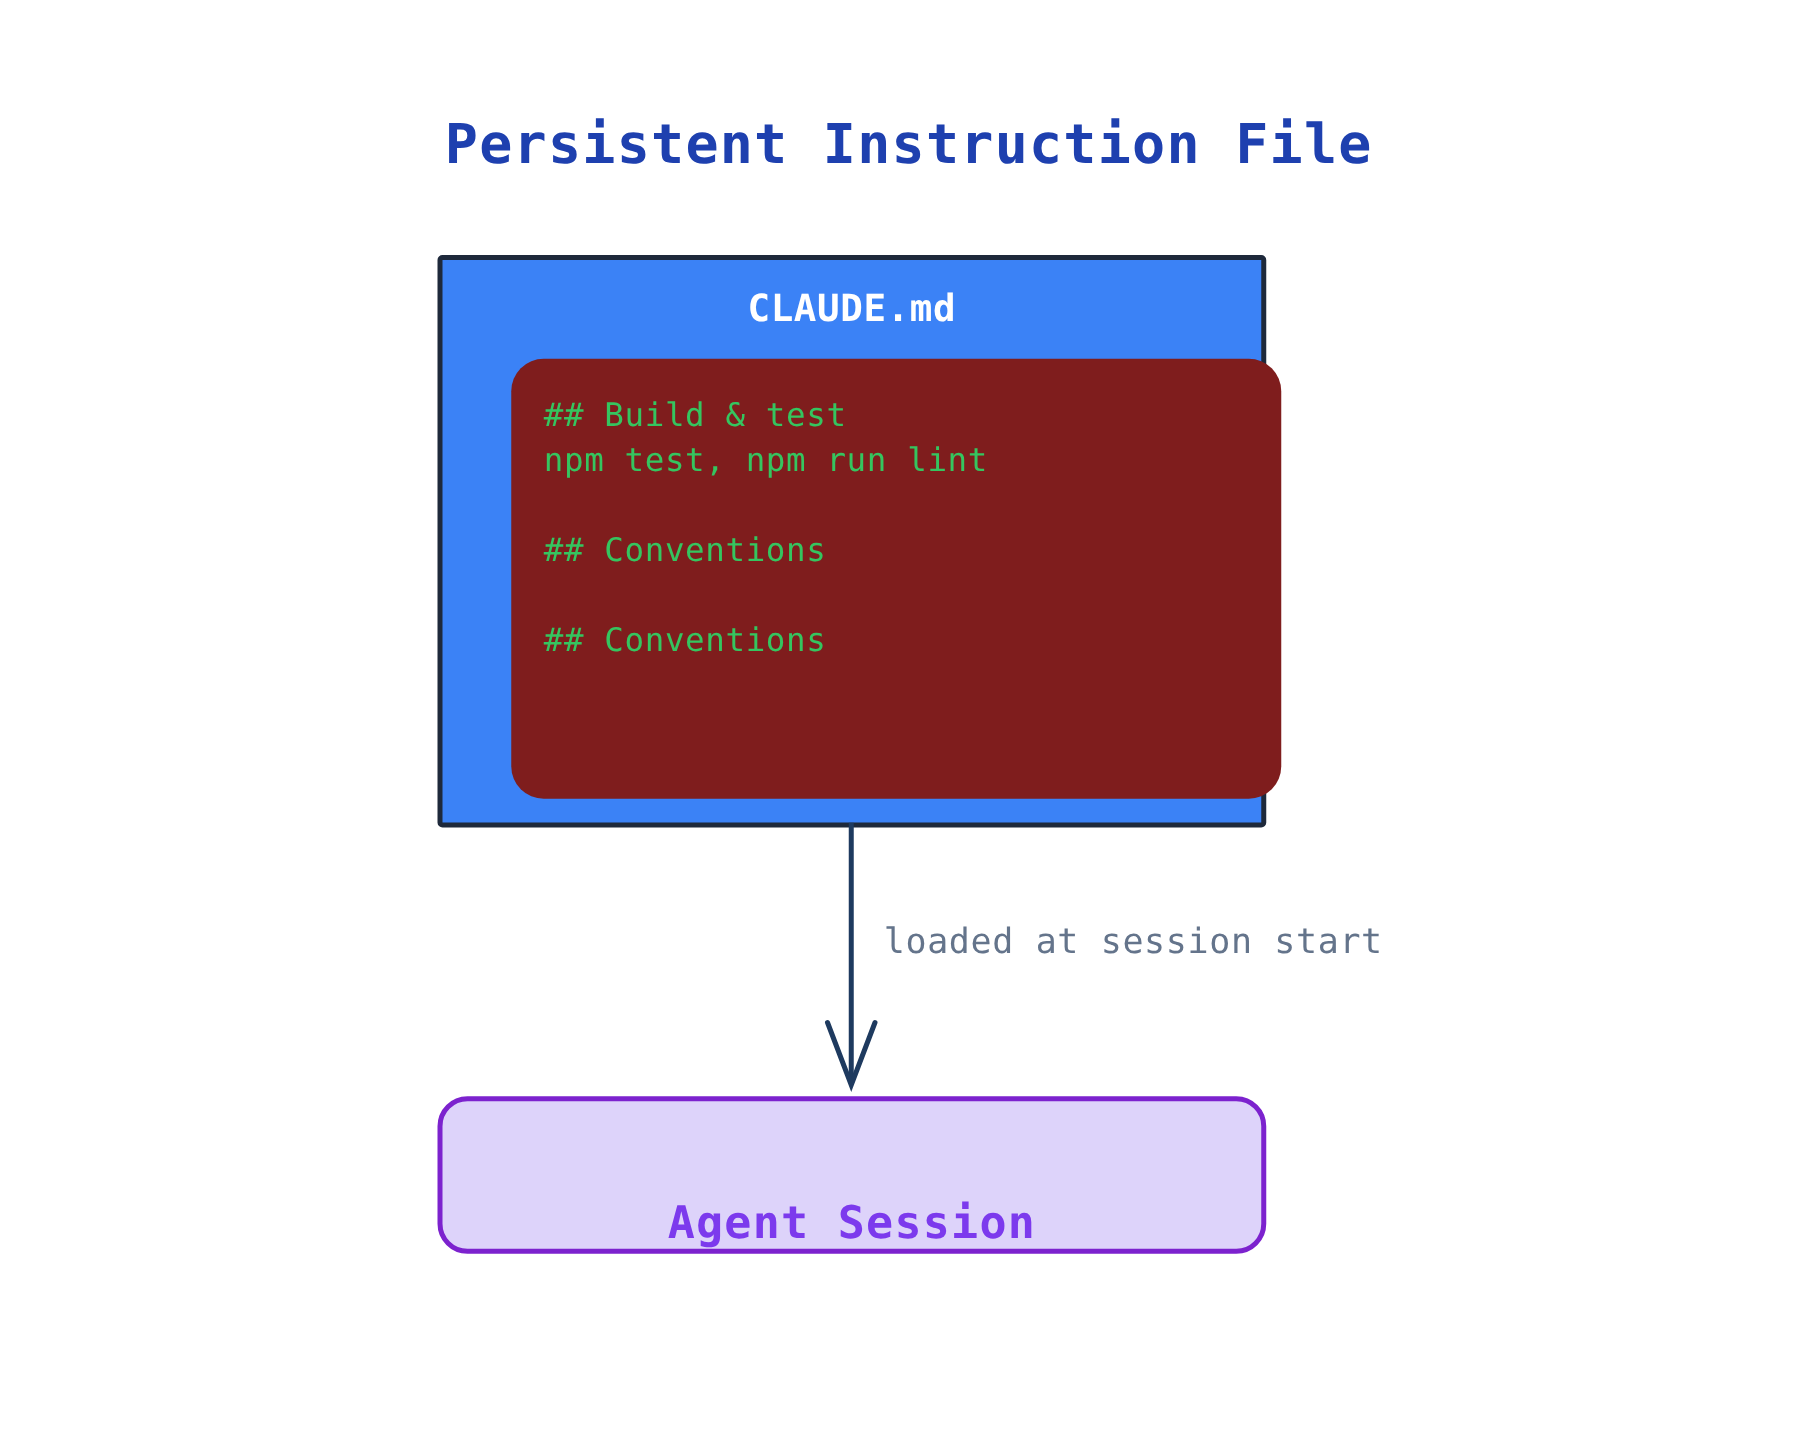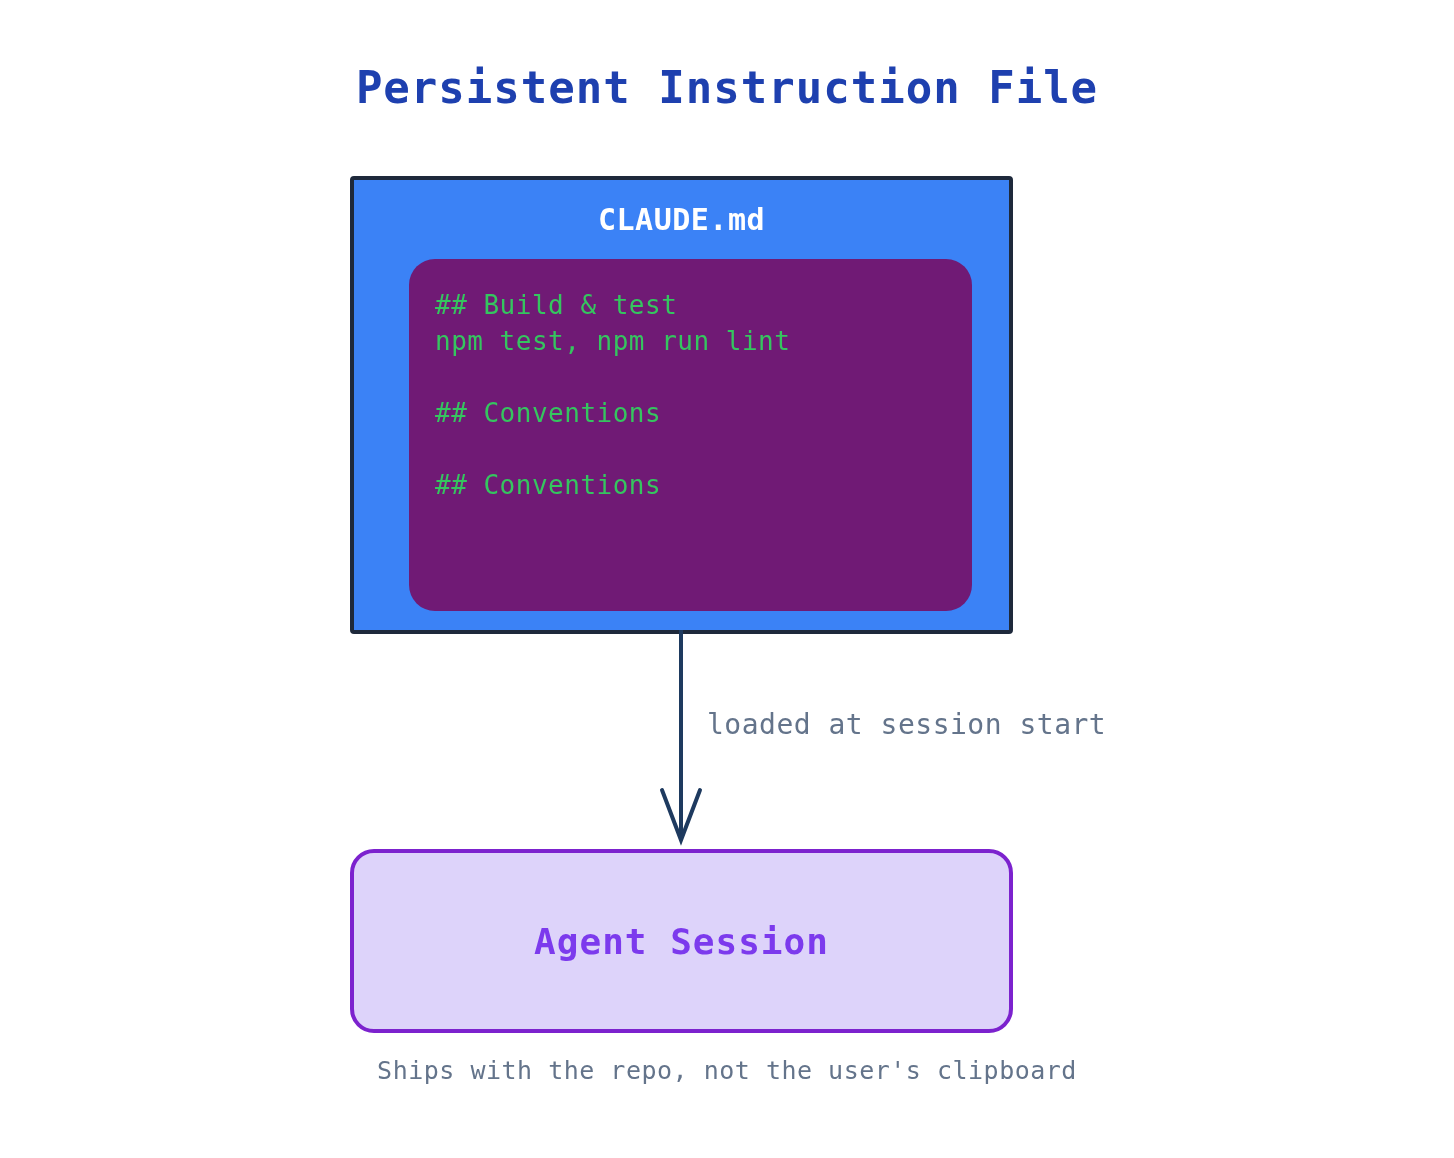--- a/index.html
+++ b/index.html
@@ -12,20 +12,21 @@
     height: 1158px;
     position: relative;
     overflow: hidden;
     font-family: "DejaVu Sans Mono", "Liberation Mono", monospace;
     -webkit-font-smoothing: antialiased;
   }
 
   .stage {
     position: absolute;
     inset: 0;
+    margin-top: 28px;
   }
 
   
   .diagram-title {
     position: absolute;
     left: 0;
     right: 0;
     top: 62px;
     text-align: center;
     font-family: "DejaVu Sans Mono", "Liberation Mono", monospace;
@@ -59,24 +60,24 @@
     color: #ffffff;
     letter-spacing: 0.5px;
     white-space: pre;
   }
 
   
   .code-block {
     position: absolute;
     left: 55px;
     top: 79px;
-    width: 563px;
+    width: 616px;
     height: 352px;
     box-sizing: border-box;
-    background: #701a75;
+    background: #7f1d1d;
     border-radius: 26px;
     padding: 28px 26px 26px 26px;
   }
   .code-line {
     font-size: 26px;
     line-height: 36px;
     color: #35c55f;
     white-space: pre;
     letter-spacing: 0.5px;
     min-height: 36px;
@@ -103,27 +104,27 @@
     white-space: pre;
     letter-spacing: 0.5px;
   }
 
   
   .session-box {
     position: absolute;
     left: 350px;
     top: 849px;
     width: 663px;
-    height: 184px;
+    height: 126px;
     box-sizing: border-box;
     background: #ddd3fa;
     border: 4px solid #7c22ce;
     border-radius: 24px;
     display: flex;
-    align-items: center;
+    align-items: flex-end;
     justify-content: center;
   }
   .session-label {
     font-size: 36px;
     font-weight: 700;
     color: #7c3aed;
     letter-spacing: 1px;
     white-space: pre;
   }
 
@@ -164,15 +165,14 @@
     <line x1="81" y1="0" x2="81" y2="208" stroke="#1e3a5f" stroke-width="4"></line>
     <polyline points="62,160 81,210 100,160" fill="none" stroke="#1e3a5f" stroke-width="4" stroke-linecap="round" stroke-linejoin="miter"></polyline>
   </svg>
 
   <div class="edge-label">loaded at session start</div>
 
   <div class="session-box">
     <div class="session-label">Agent Session</div>
   </div>
 
-  <div class="footer-note">Ships with the repo, not the user's clipboard</div>
 
 </div>
 
 </body></html>

